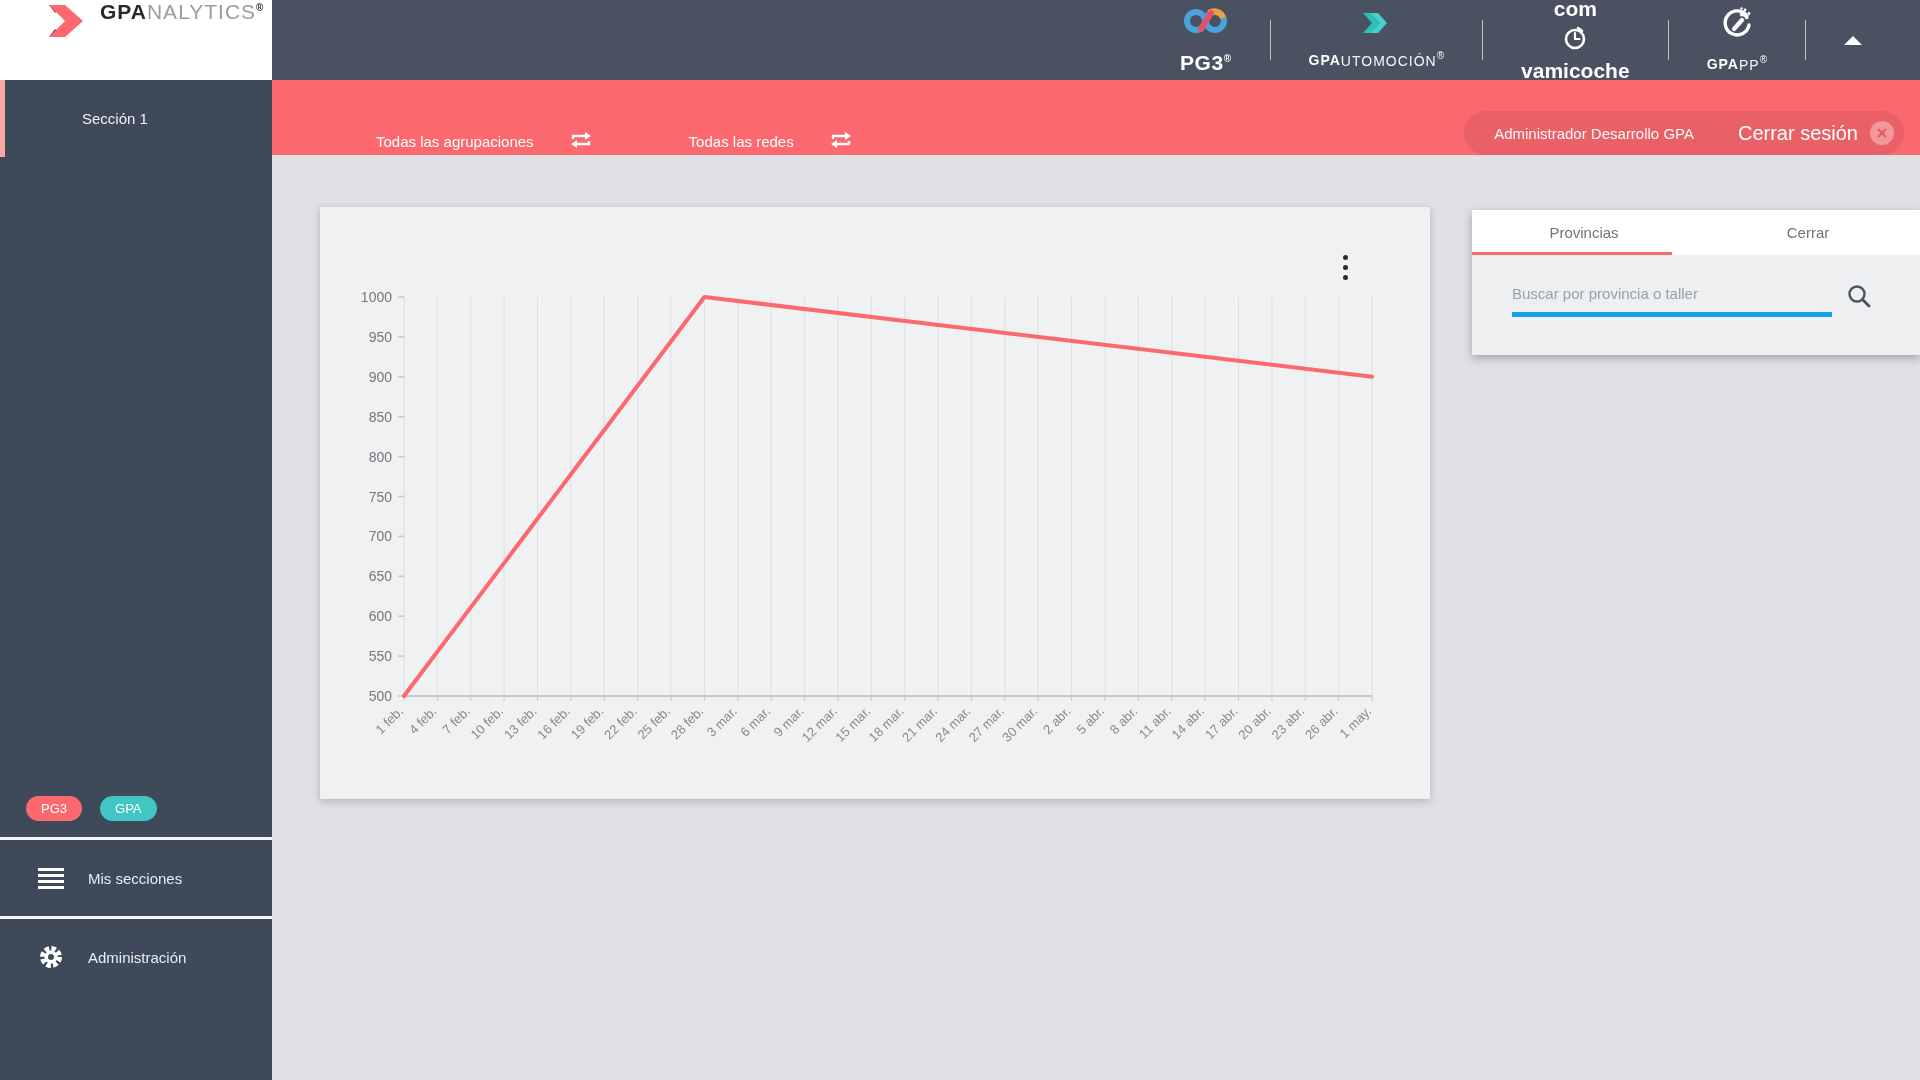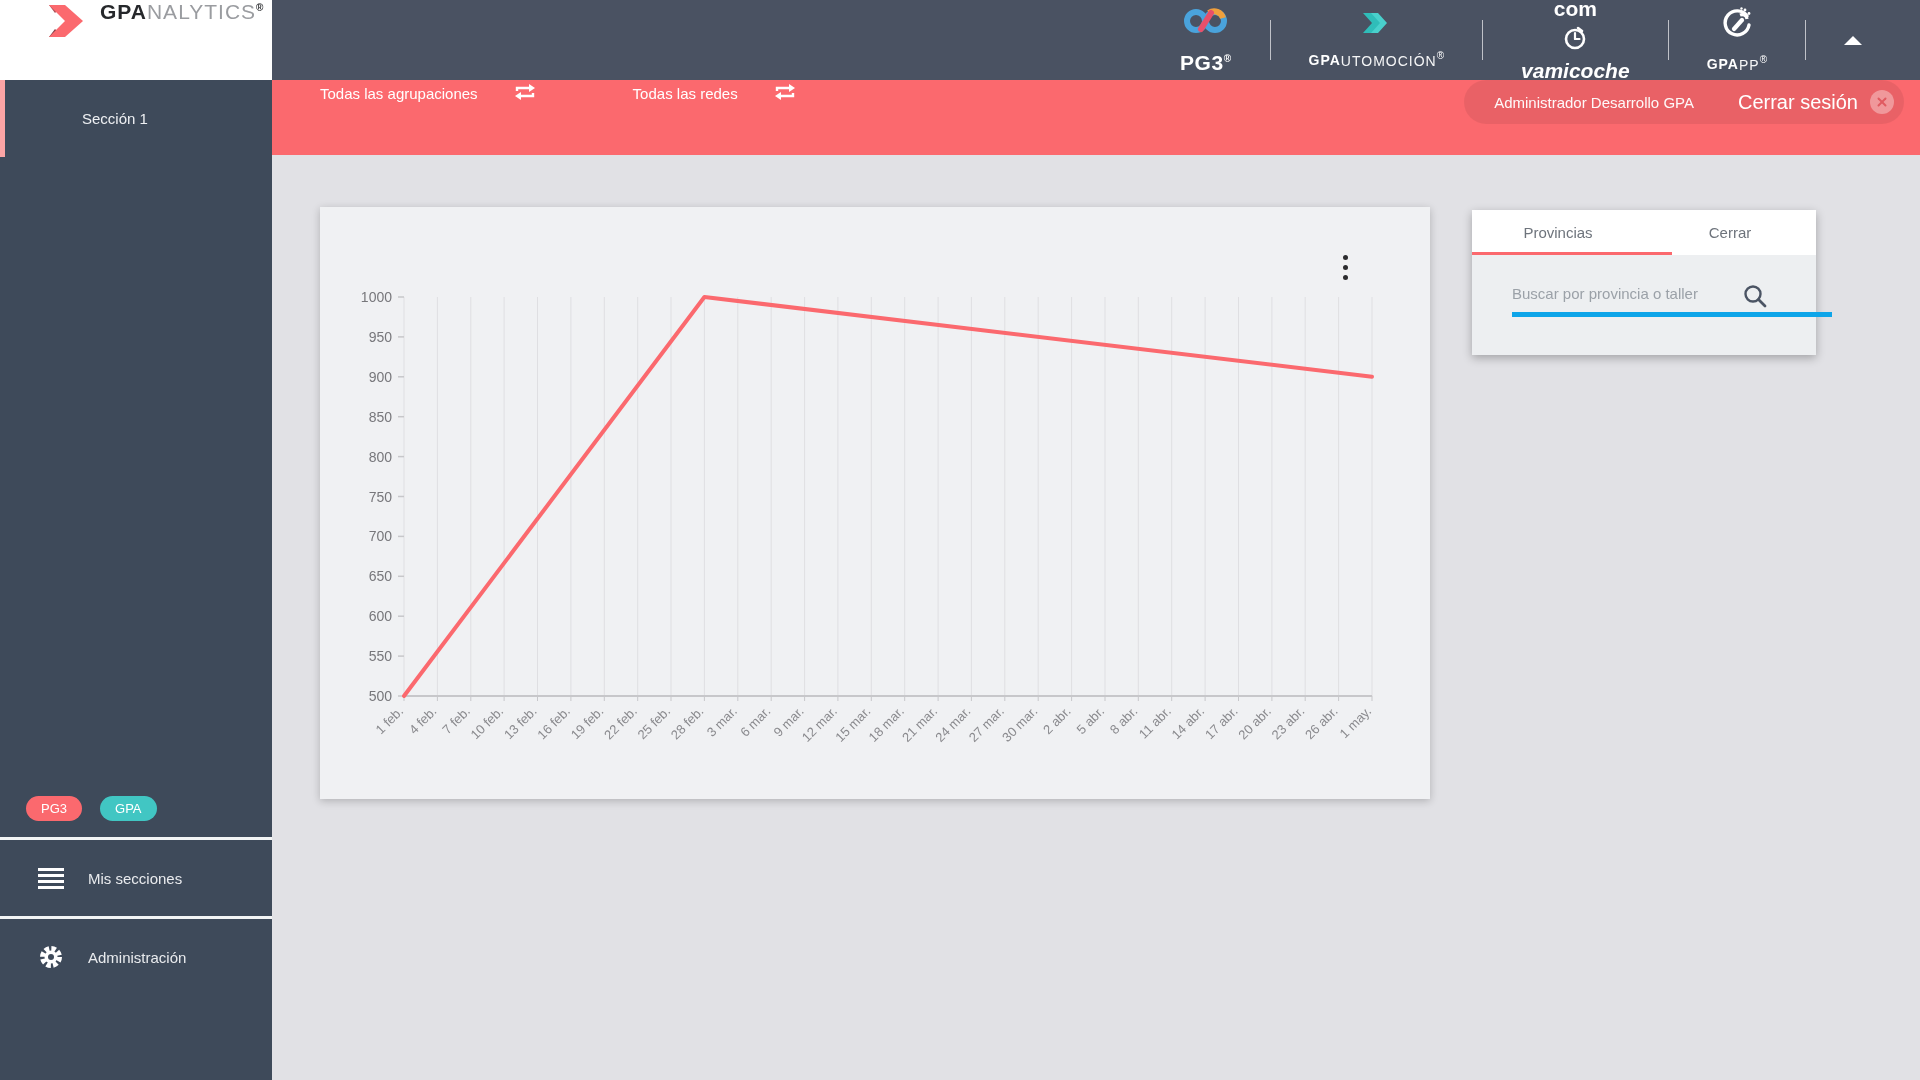--- a/index.html
+++ b/index.html
@@ -10,21 +10,21 @@
   
   .top-header { position:absolute; left:272px; top:0; width:1648px; height:80px; background:#4a5262;
     display:flex; align-items:center; justify-content:flex-end; gap:38px; padding-right:58px; }
   .hlogo { display:flex; align-items:center; gap:10px; color:#fff; white-space:nowrap;flex-direction:column; }
   .hdivider { width:1px; height:40px; background:rgba(255,255,255,0.65); }
   .pg3-text { font-size:21px; font-weight:bold; letter-spacing:0.5px; }
   .sup { font-size:10px; vertical-align:super; }
   .gpa-bold { font-size:14px; font-weight:bold; letter-spacing:1px; }
   .gpa-light { font-size:14px; font-weight:normal; letter-spacing:1px; opacity:0.95; }
   .cvm-pre, .cvm-post { font-size:21px; font-weight:bold; }
-  .cvm-post { font-style:italic; }
+  .cvm-post { }
   .caret-up { width:0; height:0; border-left:9px solid transparent; border-right:9px solid transparent;
     border-bottom:9px solid #fff; cursor:pointer; }
 
   
   .sidebar { position:absolute; left:0; top:0; width:272px; height:1080px; background:#3e4a5a; }
   .logo-box { height:80px; background:#fff; display:flex; align-items:flex-start; padding-left:44px; gap:12px; }
   .logo-text { font-size:21px; letter-spacing:1px; color:#26282b; font-weight:bold; }
   .logo-text .lt-light { color:#9a9ca0; font-weight:normal; }
   .logo-text .lt-reg { font-size:10px; vertical-align:super; color:#26282b; }
   .section-row { height:77px; border-left:5px solid #fca5a5; display:flex; align-items:center;
@@ -37,21 +37,21 @@
   .side-menu { position:absolute; left:0; top:837px; width:272px; }
   .smenu-row { height:79px; border-top:3px solid #f2f4f5; display:flex; align-items:center;
     padding-left:36px; cursor:pointer; }
   .smenu-row .mi { width:30px; display:flex; justify-content:center; }
   .smenu-row .ml { margin-left:22px; color:#e9ebee; font-size:15px; }
   .menu-lines { display:flex; flex-direction:column; gap:3px; }
   .menu-lines i { display:block; width:26px; height:3px; background:#fff; }
 
   
   .filterbar { position:absolute; left:272px; top:80px; width:1648px; height:75px; background:#fb696e;
-    display:flex; align-items:flex-start; padding-left:48px; }
+    display:flex; align-items:flex-end; padding-left:104px; }
   .filter-btn { display:flex; align-items:center; gap:34px; color:#fff; font-size:15px; cursor:pointer; }
   .filter-btn + .filter-btn { margin-left:95px; }
   .user-pill { margin-left:auto; margin-right:16px; height:44px; border-radius:22px;
     background:rgba(0,0,0,0.07); display:flex; align-items:center; padding:0 10px 0 30px; gap:44px; }
   .user-name { color:#ffffff; font-size:15px; opacity:0.96; }
   .logout-btn { display:flex; align-items:center; gap:12px; cursor:pointer; }
   .logout-btn .logout-text { color:#fff; font-size:20px; }
   .logout-circle { width:24px; height:24px; border-radius:50%; background:rgba(255,255,255,0.35);
     display:flex; align-items:center; justify-content:center; }
 
@@ -61,21 +61,21 @@
   .chart-legend { position:absolute; left:0; right:0; top:54px; display:flex; align-items:center;
     justify-content:center; gap:14px; }
   .legend-ring { width:19px; height:19px; border:4px solid #fb696e; border-radius:50%; }
   .legend-text { color:#75757a; font-size:17px; letter-spacing:0.8px; }
   .kebab { position:absolute; right:78px; top:44px; display:flex; flex-direction:column; gap:5px;
     cursor:pointer; padding:4px; }
   .kebab i { display:block; width:5px; height:5px; border-radius:50%; background:#2c2c2e; }
   .chart-svg { position:absolute; left:0; top:0; }
 
   
-  .right-panel { position:absolute; left:1472px; top:210px; width:344px;
+  .right-panel { position:absolute; left:1472px; top:210px; width:448px;
     box-shadow:0 3px 9px rgba(0,0,0,0.28); }
   .tabbar { height:45px; background:#fff; display:flex; position:relative; }
   .tab { flex:1; display:flex; align-items:center; justify-content:center; color:#6e747c;
     font-size:15px; cursor:pointer; }
   .tab-underline { position:absolute; left:0; bottom:0; width:200px; height:3px; background:#fb696e; }
   .panel-body { height:100px; background:#edeff1; position:relative; padding:20px 40px 0 40px; }
   .search-input { width:320px; height:42px; background:transparent; border:none;
     border-bottom:5px solid #0ea5e9; outline:none; font-size:15px; color:#3c4049;
     font-family:"Liberation Sans", sans-serif; padding-right:44px; }
   .search-input::placeholder { color:#9ba1a8; }

